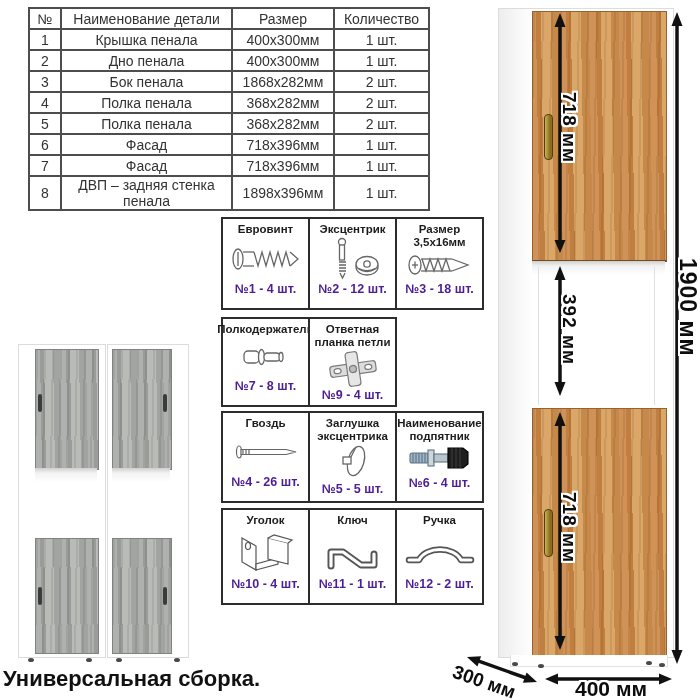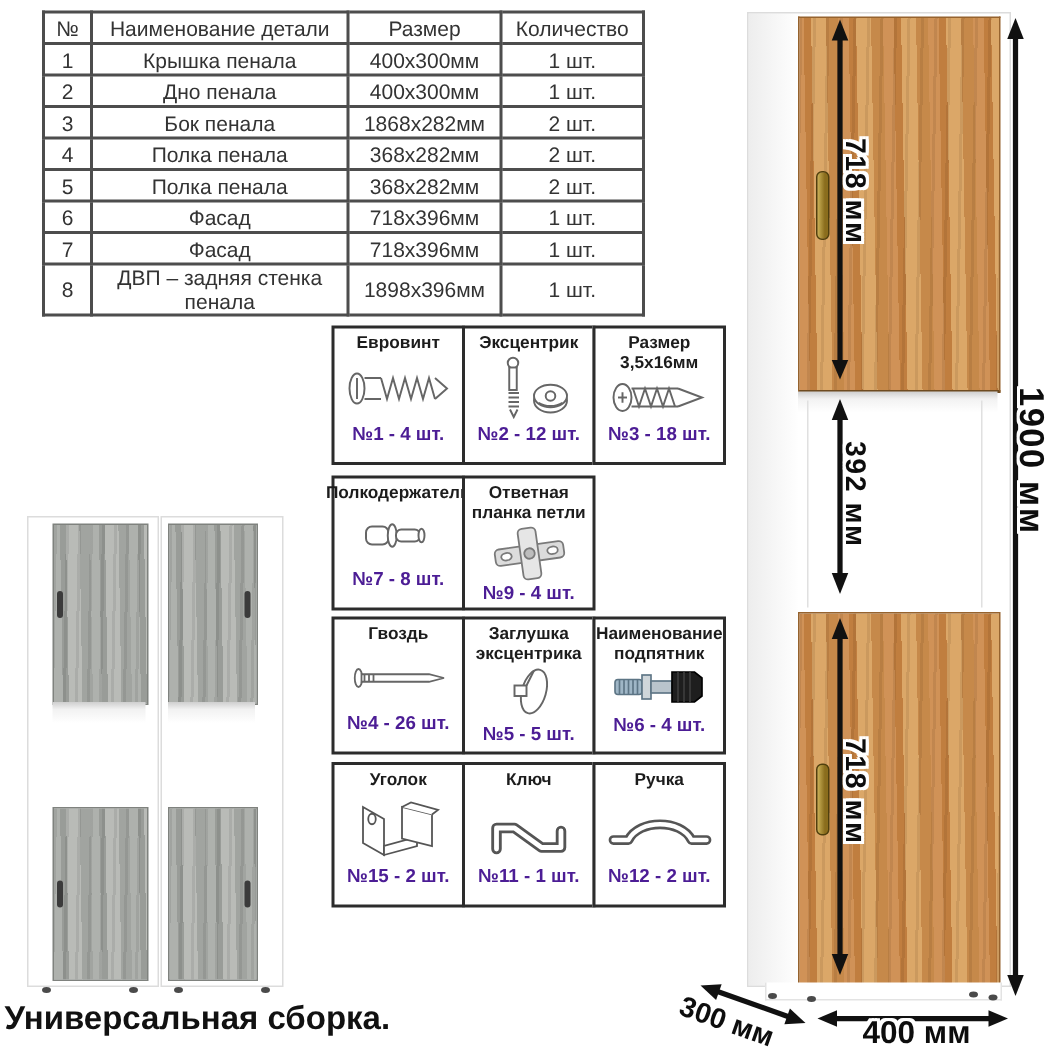--- a/index.html
+++ b/index.html
@@ -249,21 +249,21 @@
       <div class="hw-title">Уголок</div>
       <div class="hw-icon">
         <svg width="72" height="44" viewBox="0 0 72 44" fill="none" stroke="#555" stroke-width="1.2">
           <path d="M12 8 L12 32 L26 40 L26 16 Z" fill="#fff"></path>
           <ellipse cx="18" cy="16" rx="2.5" ry="3.5" fill="#fff"></ellipse>
           <path d="M26 40 L48 34 L48 28 L26 34 Z" fill="#fff"></path>
           <path d="M38 8 L58 13 L58 34 L38 29 Z" fill="#fff"></path>
           <path d="M38 8 L44 5 L62 10 L58 13" fill="#fff"></path>
         </svg>
       </div>
-      <div class="hw-count">№15 - 2 шт.</div>
+      <div class="hw-count">№10 - 4 шт.</div>
     </div>
     <div class="hw-cell" style="height:93px;">
       <div class="hw-title">Ключ</div>
       <div class="hw-icon">
         <svg width="72" height="44" viewBox="0 0 72 44" fill="none">
           <path d="M14 36 V22 h12 l18 13 h13 V24" stroke="#555" stroke-width="7" stroke-linejoin="round" stroke-linecap="round"></path>
           <path d="M14 36 V22 h12 l18 13 h13 V24" stroke="#fff" stroke-width="3.2" stroke-linejoin="round" stroke-linecap="round"></path>
         </svg>
       </div>
       <div class="hw-count">№11 - 1 шт.</div>

